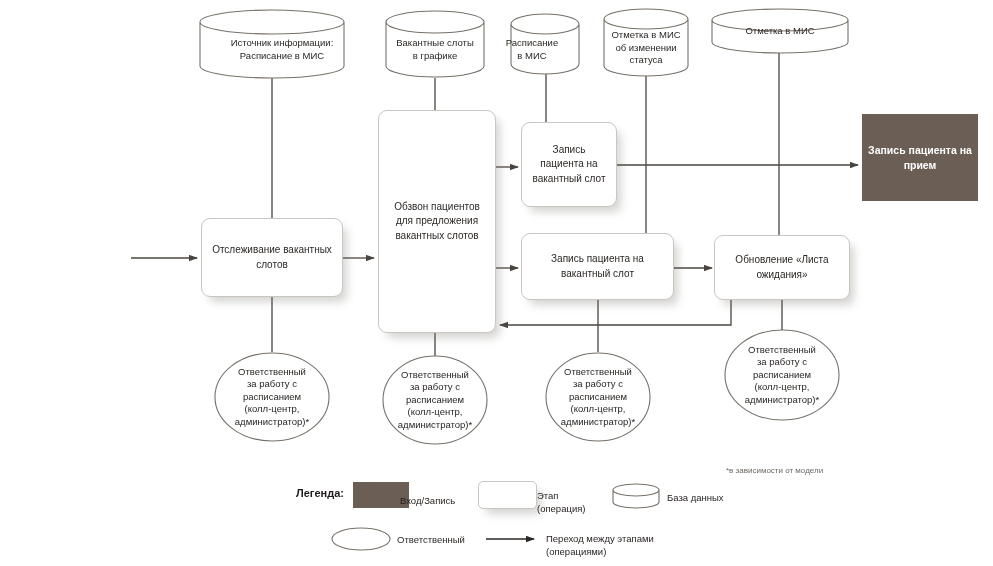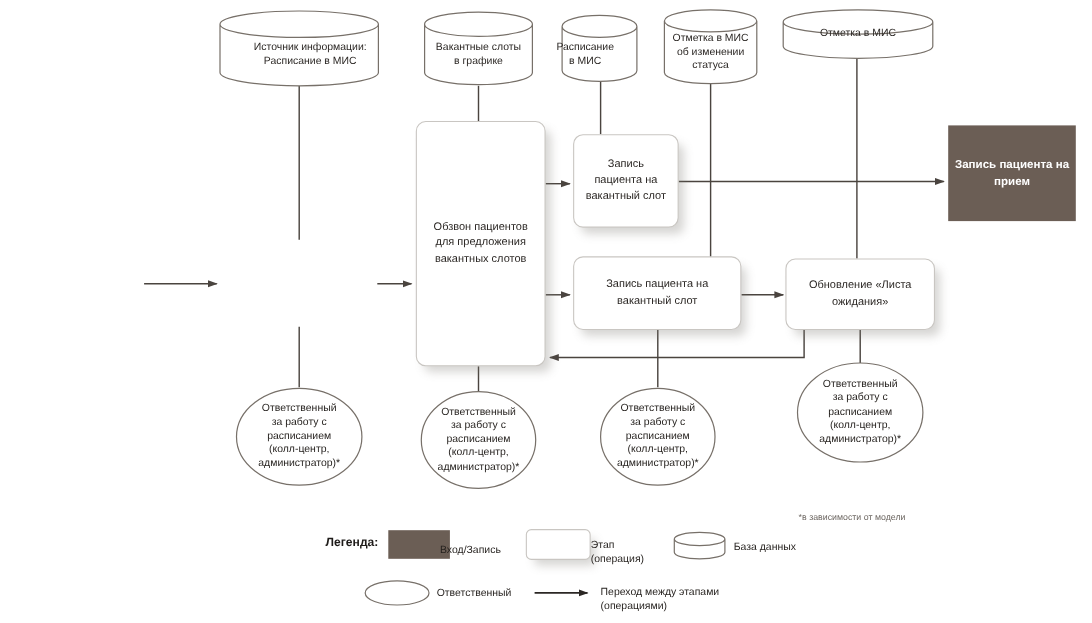--- a/index.html
+++ b/index.html
@@ -170,20 +170,24 @@
   <div class="db" style="left:712px;top:14px;width:136px;height:34px;">
     <div class="cyl-label" style="white-space:pre-line;">Отметка в МИС</div>
   </div>
 
 
   <div class="node io-box" style="left:862px;top:114px;width:116px;height:87px;">
     <span style="white-space:pre-line;">Запись пациента на
 прием</span>
   </div>
 
+  <div class="node step-box" style="left:201px;top:218px;width:142px;height:79px;">
+    <span style="white-space:pre-line;">Отслеживание вакантных
+слотов</span>
+  </div>
 
   <div class="node step-box" style="left:378px;top:110px;width:118px;height:223px;">
     <span style="white-space:pre-line;">Обзвон пациентов
 для предложения
 вакантных слотов</span>
   </div>
 
   <div class="node step-box" style="left:521px;top:122px;width:96px;height:85px;">
     <span style="white-space:pre-line;">Запись
 пациента на

